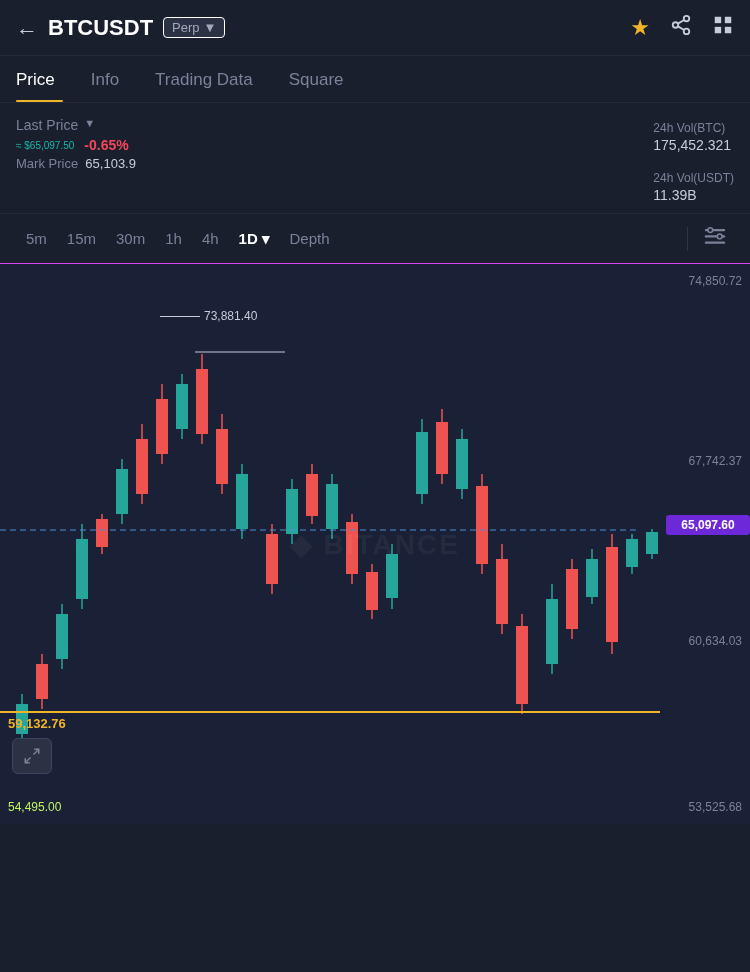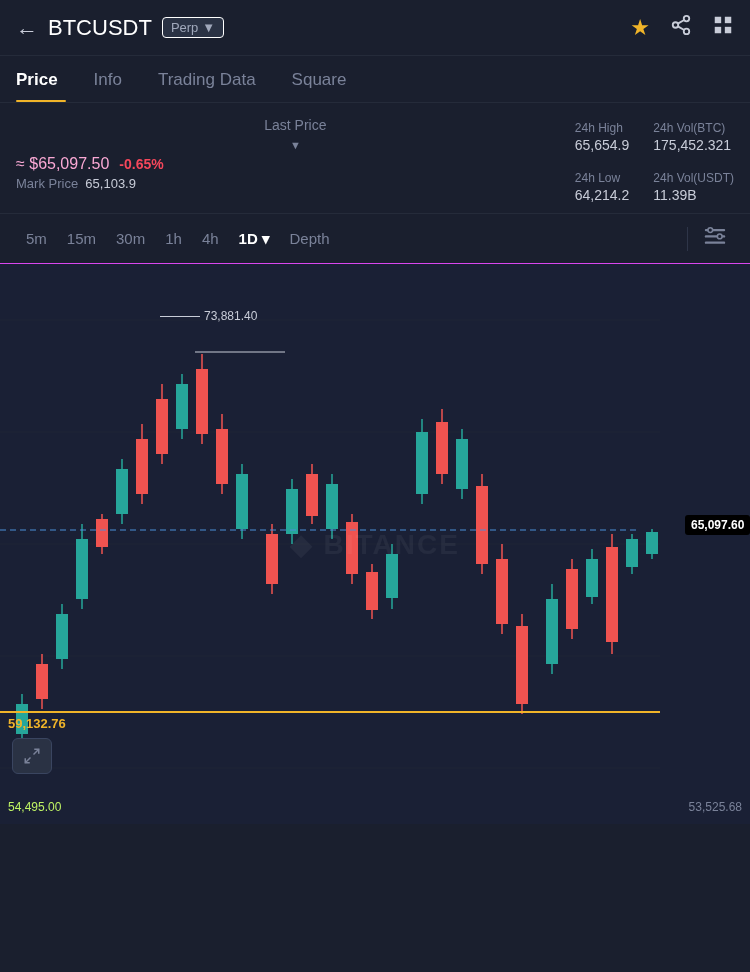--- a/index.html
+++ b/index.html
@@ -27,21 +27,21 @@
       gap: 10px;
       flex: 1;
     }
     .back-btn {
       font-size: 22px;
       color: #c8ccd8;
       cursor: pointer;
     }
     .pair-title {
       font-size: 22px;
-      font-weight: 400;
+      font-weight: 700;
       color: #ffffff;
     }
     .perp-badge {
       background: #2a3244;
       border: 1px solid #ffffff;
       border-radius: 4px;
       padding: 2px 8px;
       font-size: 13px;
       color: #a0a8bb;
       display: flex;
@@ -65,21 +65,21 @@
     }
     .tab {
       padding: 14px 18px 12px;
       font-size: 17px;
       color: #7a8299;
       cursor: pointer;
       position: relative;
     }
     .tab.active {
       color: #ffffff;
-      font-weight: 700;
+      font-weight: 400;
     }
     .tab.active::after {
       content: '';
       position: absolute;
       bottom: 0;
       left: 16px;
       right: 16px;
       height: 2px;
       background: #f0b429;
       border-radius: 1px;
@@ -93,43 +93,42 @@
       background: #1a1f2e;
       display: flex;
       align-items: flex-start;
       gap: 0;
     }
     .price-left {
       flex: 1;
     }
     .last-price-label {
       display: flex;
-      align-items: center;
+      align-items: flex-start;
       gap: 6px;
       font-size: 14px;
       color: #7a8299;
-      flex-direction: column;
     }
     .dropdown-arrow { font-size: 11px; color: #7a8299; }
     .main-price {
       font-size: 44px;
       font-weight: 700;
       color: #f5475b;
       line-height: 1.1;
       letter-spacing: -1px;
     }
     .price-usd-row {
       display: flex;
       align-items: center;
       gap: 10px;
       margin-top: 4px;
     }
     .price-usd {
-      font-size: 16px;
-      color: #f9a8d4;
+      font-size: 10px;
+      color: #14b8a6;
     }
     .price-change {
       font-size: 14px;
       color: #f5475b;
       font-weight: 600;
     }
     .mark-price-row {
       font-size: 13px;
       color: #7a8299;
       margin-top: 3px;
@@ -222,27 +221,27 @@
     }
     .scale-label {
       font-size: 12px;
       color: #7a8299;
       text-align: right;
     }
     .current-price-tag {
       position: absolute;
       right: 0;
       top: calc(47% - 12px);
-      background: #000000;
+      background: #6d28d9;
       color: #fff;
       font-size: 12px;
       font-weight: 600;
       padding: 3px 6px;
       border-radius: 3px;
-      width: 65px;
+      width: 84px;
       text-align: center;
     }
     .support-label {
       position: absolute;
       left: 8px;
       top: calc(80% + 4px);
       font-size: 13px;
       color: #f0b429;
       font-weight: 600;
     }
@@ -374,30 +373,20 @@
       <span class="price-change">-0.65%</span>
     </div>
     <div class="mark-price-row">
       <span>Mark Price</span>&nbsp;
       <span class="mark-price-val">65,103.9</span>
     </div>
   </div>
   <div class="price-right">
     <div class="stat-col">
       <div class="stat-item">
-        <div class="stat-label">24h High</div>
-        <div class="stat-value">65,654.9</div>
-      </div>
-      <div class="stat-item">
-        <div class="stat-label">24h Low</div>
-        <div class="stat-value">64,214.2</div>
-      </div>
-    </div>
-    <div class="stat-col">
-      <div class="stat-item">
         <div class="stat-label">24h Vol(BTC)</div>
         <div class="stat-value">175,452.321</div>
       </div>
       <div class="stat-item">
         <div class="stat-label">24h Vol(USDT)</div>
         <div class="stat-value">11.39B</div>
       </div>
     </div>
   </div>
 </div>
@@ -534,20 +523,26 @@
     <rect x="646" y="268" width="12" height="22" fill="#26a69a"></rect>
 
     <line x1="0" y1="448" x2="660" y2="448" stroke="#f0b429" stroke-width="2"></line>
 
     <line x1="0" y1="266" x2="640" y2="266" stroke="#4a90d9" stroke-width="1" stroke-dasharray="6,4"></line>
 
     <line x1="195" y1="88" x2="285" y2="88" stroke="#c8ccd8" stroke-width="1"></line>
 
   </svg>
 
+  <div class="price-scale">
+    <span class="scale-label">74,850.72</span>
+    <span class="scale-label">67,742.37</span>
+    <span class="scale-label">60,634.03</span>
+    <span class="scale-label"></span>
+  </div>
 
   <div class="current-price-tag">65,097.60</div>
 
   <div class="max-label">73,881.40</div>
 
   <div class="support-label">59,132.76</div>
 
   <div class="watermark">◆ BITANCE</div>
 
   <div class="expand-btn">

